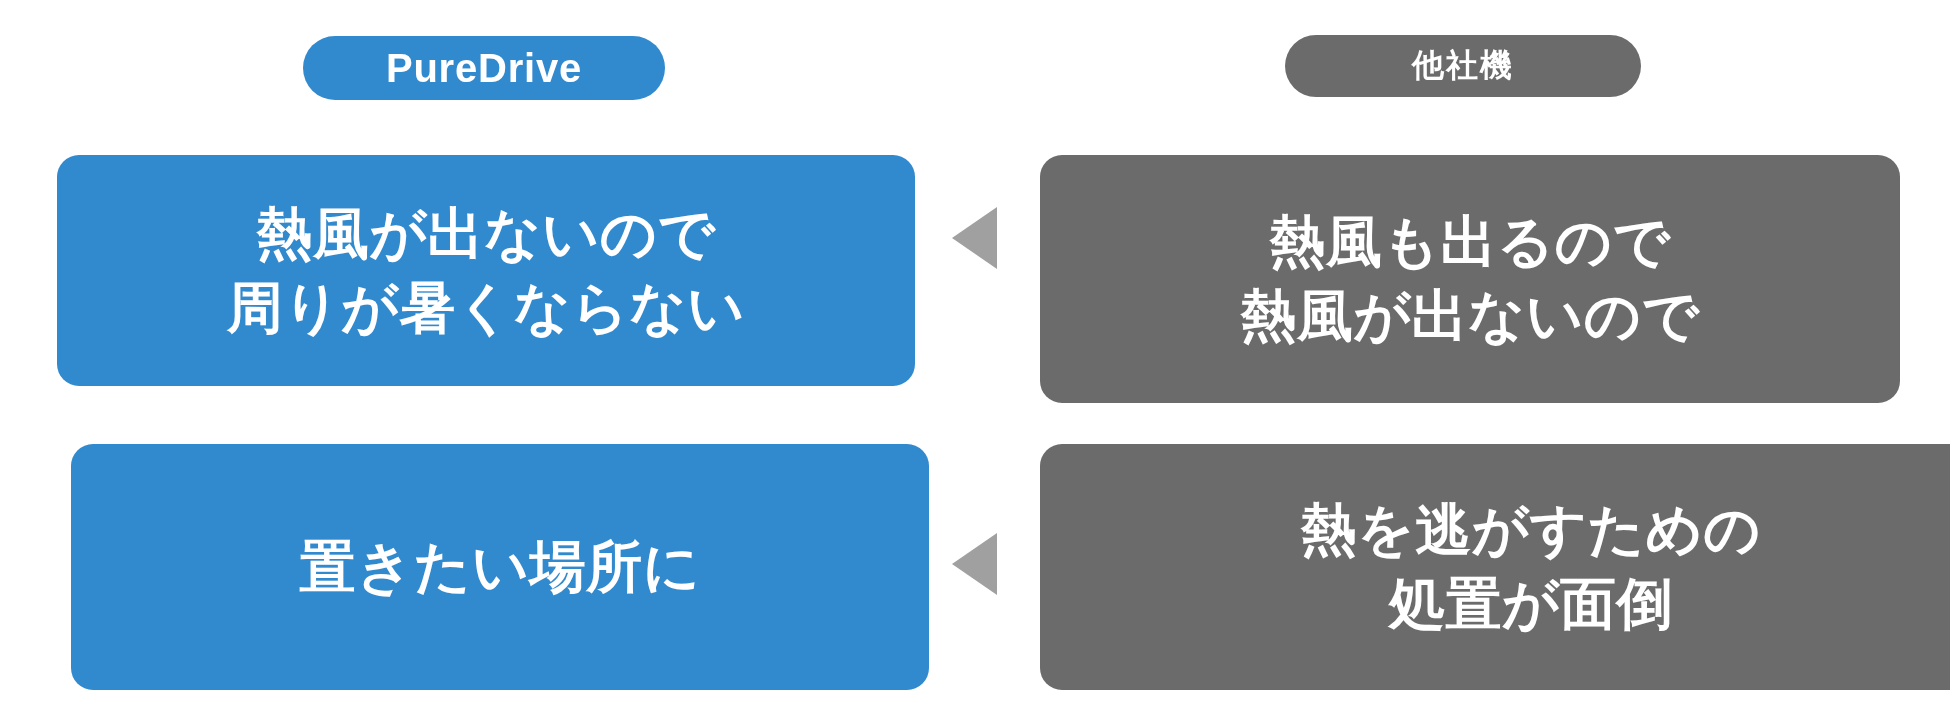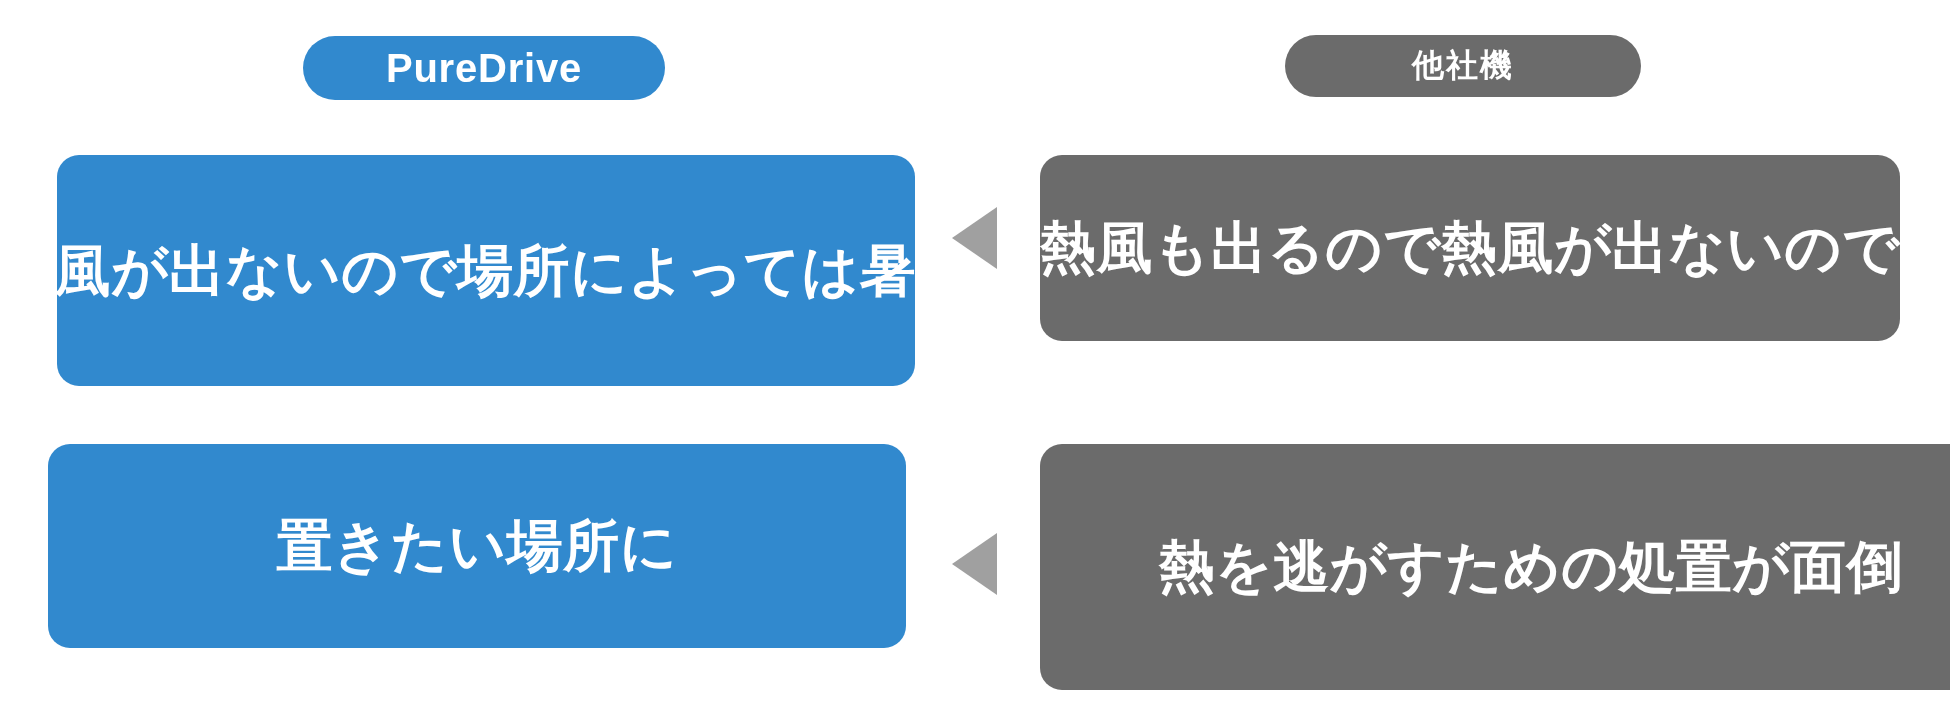--- a/index.html
+++ b/index.html
@@ -49,21 +49,21 @@
     height: 62px;
     background: #6b6b6b;
     font-size: 32px;
     letter-spacing: 0.06em;
   }
 
   
   .card {
     position: absolute;
     display: flex;
-    flex-direction: row;
+    flex-direction: column;
     align-items: center;
     justify-content: center;
     border-radius: 22px;
     color: #ffffff;
     font-weight: 700;
     box-sizing: border-box;
     text-align: center;
   }
   .card .line {
     display: block;
@@ -74,31 +74,31 @@
   }
 
   .card-left-1 {
     left: 57px;
     top: 155px;
     width: 858px;
     height: 231px;
     background: #3189ce;
   }
   .card-left-2 {
-    left: 48px;
+    left: 71px;
     top: 444px;
     width: 858px;
-    height: 204px;
+    height: 246px;
     background: #3189ce;
   }
   .card-right-1 {
     left: 1040px;
     top: 155px;
     width: 860px;
-    height: 186px;
+    height: 248px;
     background: #6b6b6b;
   }
   .card-right-2 {
     left: 1040px;
     top: 444px;
     width: 982px;
     height: 246px;
     background: #6b6b6b;
   }
 
@@ -122,21 +122,21 @@
   <div class="pill pill-left">
     <span>PureDrive</span>
   </div>
 
   <div class="pill pill-right">
     <span>他社機</span>
   </div>
 
   <div class="card card-left-1">
     <span class="line">熱風が出ないので</span>
-    <span class="line">場所によっては暑い</span>
+    <span class="line">周りが暑くならない</span>
   </div>
 
   <div class="arrow arrow-1"></div>
 
   <div class="card card-right-1">
     <span class="line">熱風も出るので</span>
     <span class="line">熱風が出ないので</span>
   </div>
 
   <div class="card card-left-2">

